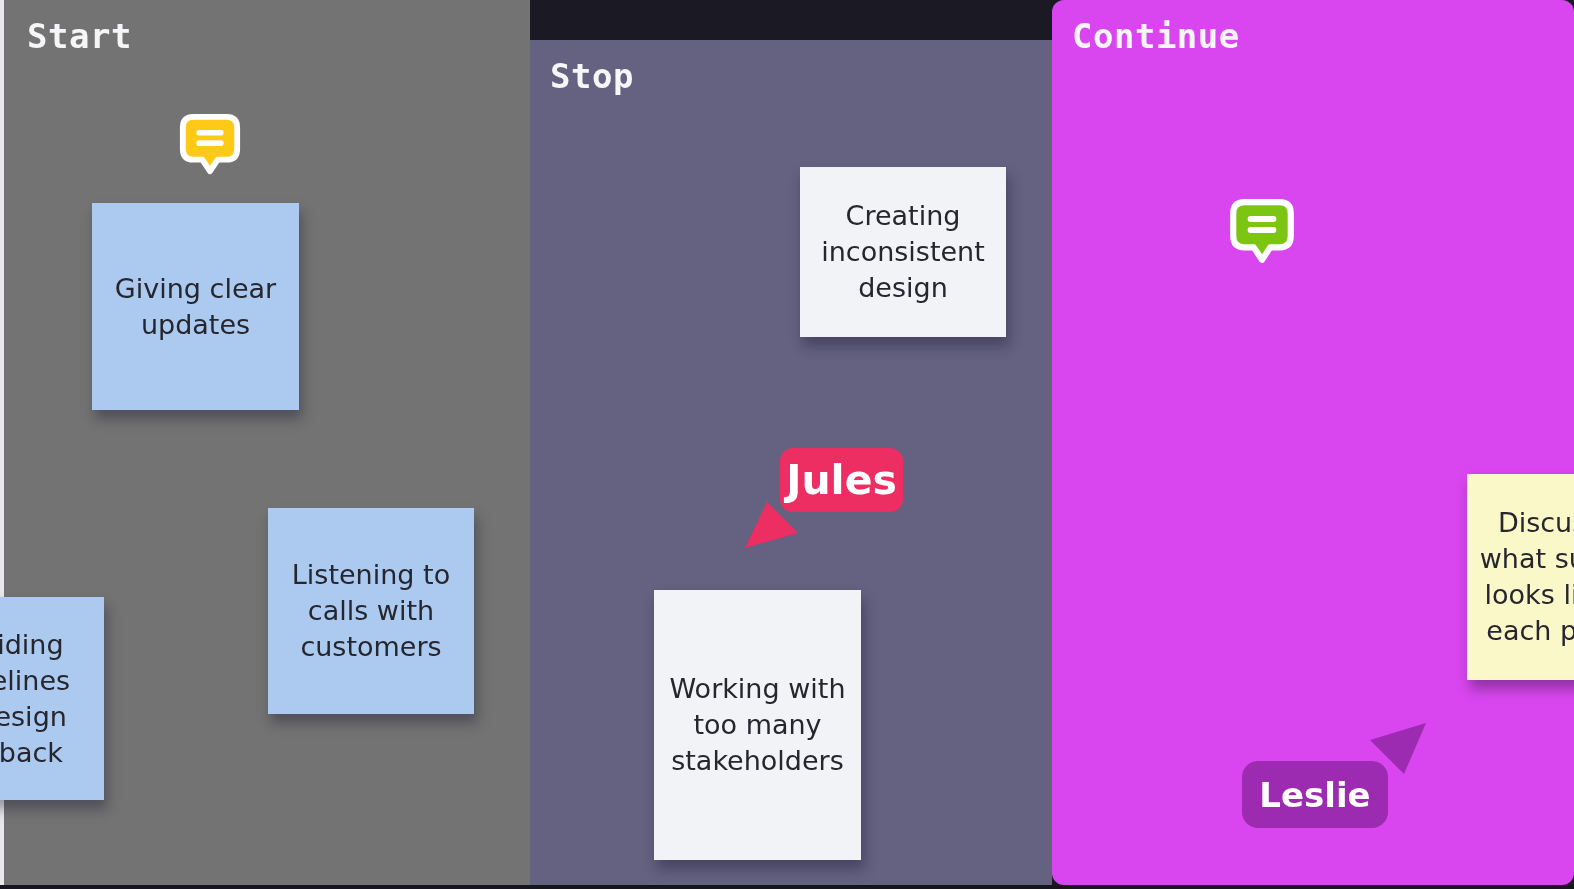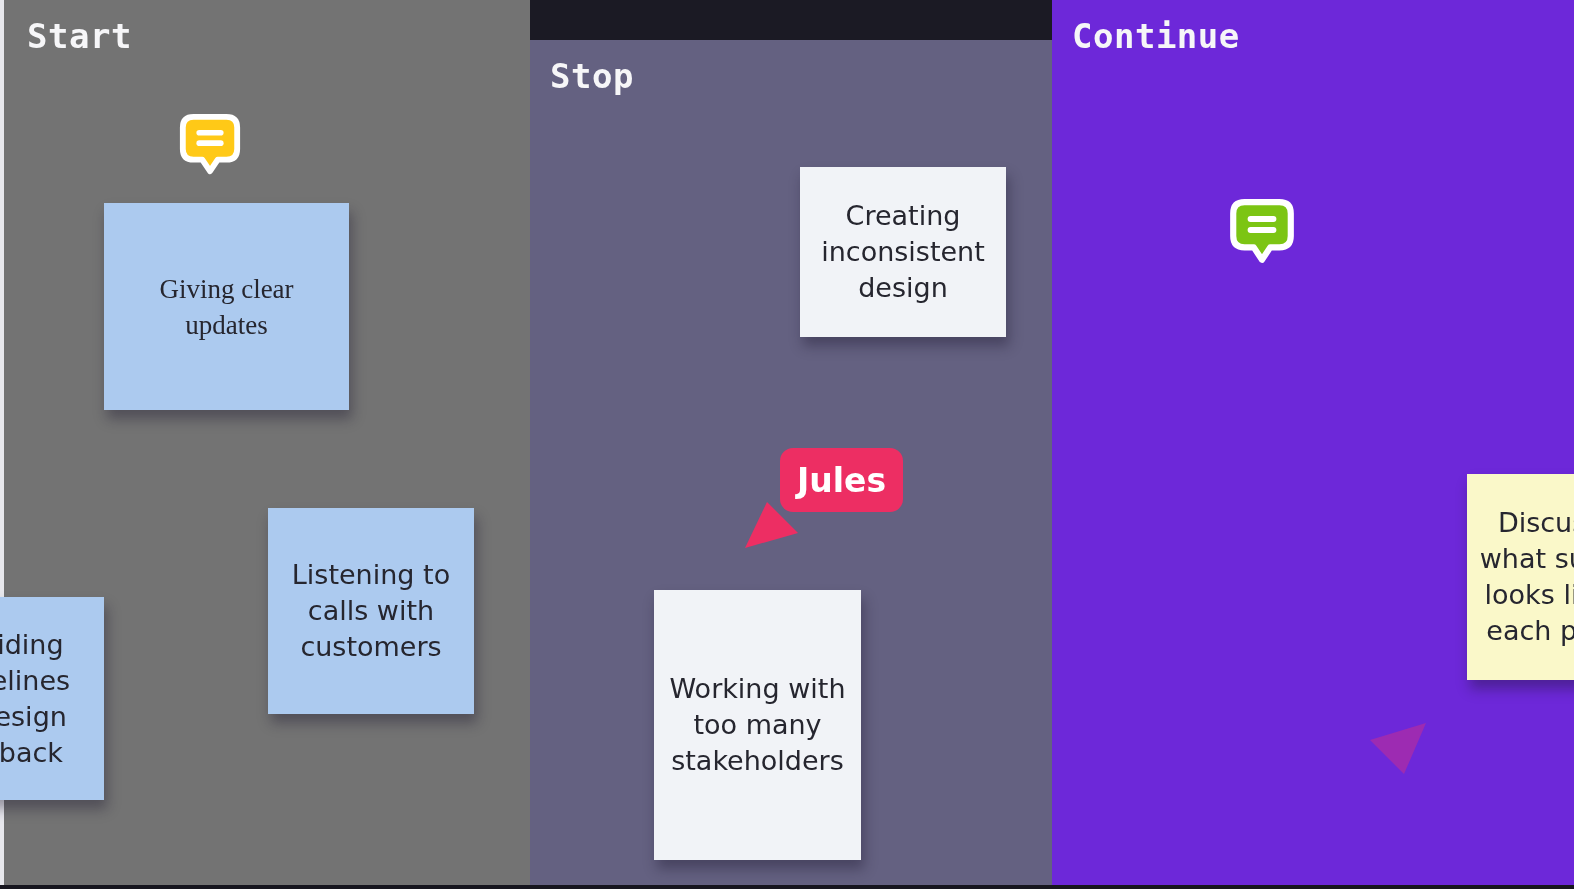--- a/index.html
+++ b/index.html
@@ -27,27 +27,27 @@
     white-space:pre-line;box-shadow:3px 9px 12px rgba(25,22,45,0.38);
   }
   .comment-icon{position:absolute;line-height:0;}
   .cursor-label{
     position:absolute;display:flex;align-items:center;justify-content:center;
     color:#ffffff;font-weight:700;border-radius:15px;white-space:nowrap;
   }
   .cursor-arrow{position:absolute;line-height:0;}
   
   .icon-start{left:173px;top:111px;}
-  .note-s1{left:100px;top:203px;width:245px;height:207px;font-family:Liberation Serif, serif;}
+  .note-s1{left:88px;top:203px;width:207px;height:207px;}
   .note-s2{left:264px;top:508px;width:206px;height:206px;}
   .note-s3{left:-106px;top:597px;width:206px;height:203px;}
   
   .note-p1{left:270px;top:127px;width:206px;height:170px;}
   .note-p2{left:124px;top:550px;width:207px;height:270px;}
-  .jules-label{left:250px;top:408px;width:123px;height:64px;font-size:33px;border-radius:13px;}
+  .jules-label{left:250px;top:408px;width:123px;height:64px;font-size:41px;border-radius:13px;}
   .jules-arrow{left:208px;top:455px;}
   
   .icon-continue{left:175px;top:196px;}
   .note-c1{left:112px;top:292px;width:207px;height:205px;}
   .note-c2{left:415px;top:474px;width:206px;height:206px;}
   .leslie-label{left:190px;top:761px;width:146px;height:67px;font-size:34px;border-radius:16px;}
   .leslie-arrow{left:310px;top:715px;}
 </style>
 </head>
 <body>
@@ -87,36 +87,37 @@
 stakeholders</div>
 
   <div class="cursor-label jules-label" style="background-color: rgb(237, 46, 99);">Jules</div>
   <div class="cursor-arrow jules-arrow">
     <svg width="66" height="60" viewBox="0 0 66 60">
       <polygon points="7,53 29,7 60,38" style="fill: rgb(237, 46, 99);"></polygon>
     </svg>
   </div>
 </div>
 
-<div class="col col-continue" style="background-color: #6d28d9;">
+<div class="col col-continue" style="background-color: #d946ef; border-radius: 12px;">
   <div class="col-title">Continue</div>
 
   <div class="comment-icon icon-continue">
     <svg width="70" height="74" viewBox="0 0 68 72">
       <path d="M17,6 H51 Q62,6 62,17 V39 Q62,50 51,50 H42 L34,62 L26,50 H17 Q6,50 6,39 V17 Q6,6 17,6 Z" stroke="#ffffff" stroke-width="6" stroke-linejoin="round" style="fill: rgb(124, 197, 19);"></path>
       <rect x="20" y="19.5" width="28" height="5.8" rx="2.9" fill="#ffffff"></rect>
       <rect x="20" y="30.2" width="28" height="5.8" rx="2.9" fill="#ffffff"></rect>
     </svg>
   </div>
 
   <div class="note note-c2" style="background-color: rgb(250, 248, 201);">Discussing
 what success
 looks like for
 each project</div>
 
+  <div class="cursor-label leslie-label" style="background-color: rgb(157, 43, 178);">Leslie</div>
   <div class="cursor-arrow leslie-arrow">
     <svg width="70" height="65" viewBox="0 0 70 65">
       <polygon points="64,8 8,25 42,59" style="fill: rgb(157, 43, 178);"></polygon>
     </svg>
   </div>
 </div>
 
 <div class="edge-bottom" style="background-color: rgb(23, 22, 31);"></div>
 
 </body></html>

